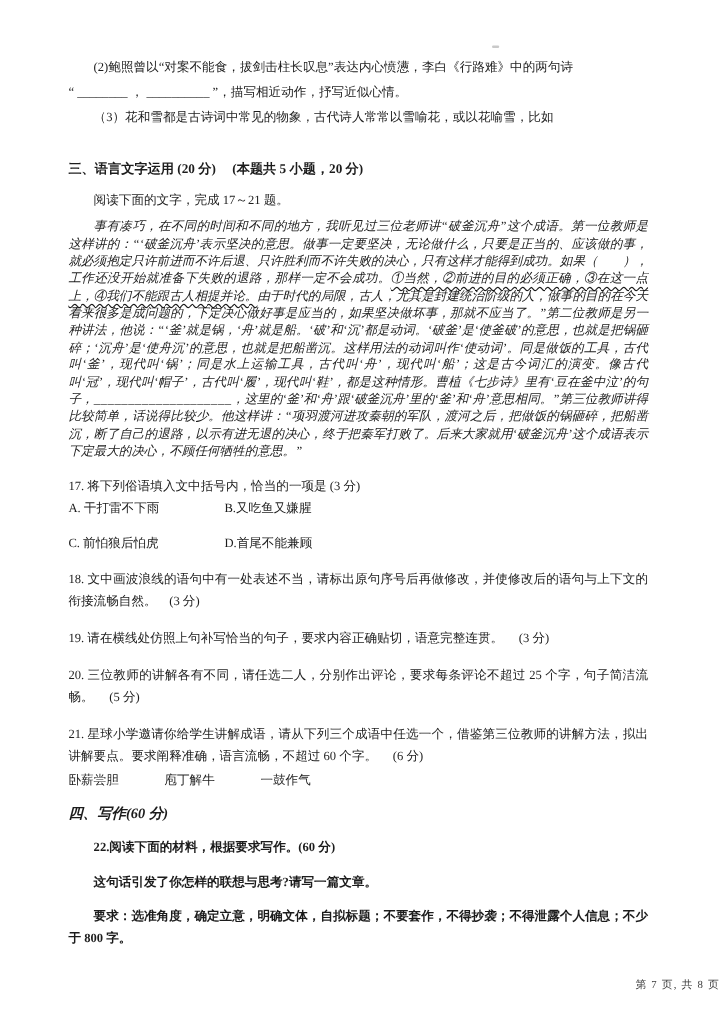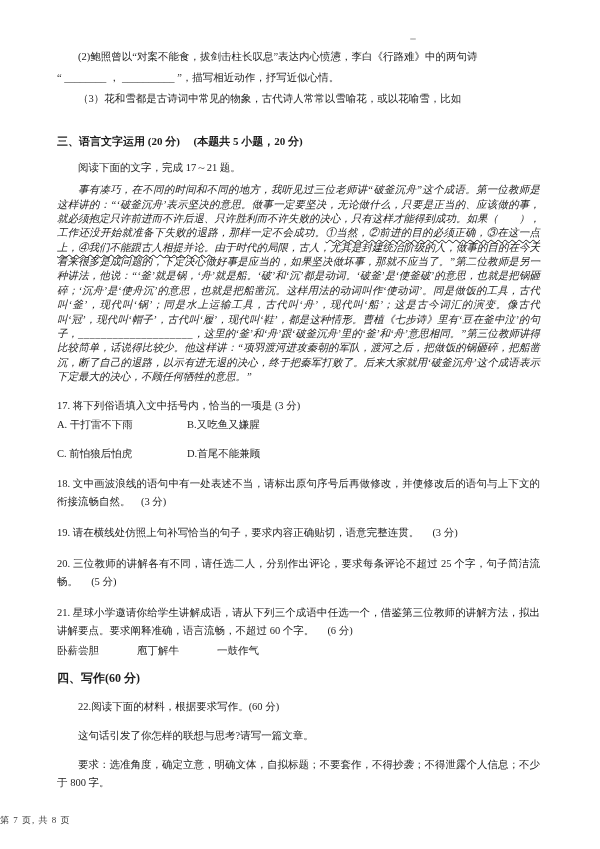--- a/index.html
+++ b/index.html
@@ -53,29 +53,29 @@
     row-gap:13px;
     font-size:10.5px; line-height:16px;
     margin-top:2px;
   }
   .idioms {
     display:flex; gap:38px;
     font-size:10.5px; line-height:17px; margin-top:2px;
   }
   .sec4-heading {
     margin-top:11px;
-    font-size:12px; font-weight:bold; line-height:17px;
+    font-size:12px; font-weight:bold; line-height:17px;font-style:italic;
   }
   .writing p { font-size:10.5px; line-height:18px; }
-  .writing .gap { margin-top:11px; }
+  .writing .gap { margin-top:11px;font-weight:bold; }
   .material { font-style:italic; }
   .requirements { text-align:justify; line-height:22px; }
   .footer {
     position:absolute; left:0; bottom:22px; width:100%;
-    text-align:left; font-size:9px; color:#3a3a3a; letter-spacing:1px;
+    text-align:right; font-size:9px; color:#3a3a3a; letter-spacing:1px;
   }
 </style>
 </head>
 <body>
 
 <div class="page">
 
   <div class="artifact"></div>
 
   <section class="intro">

